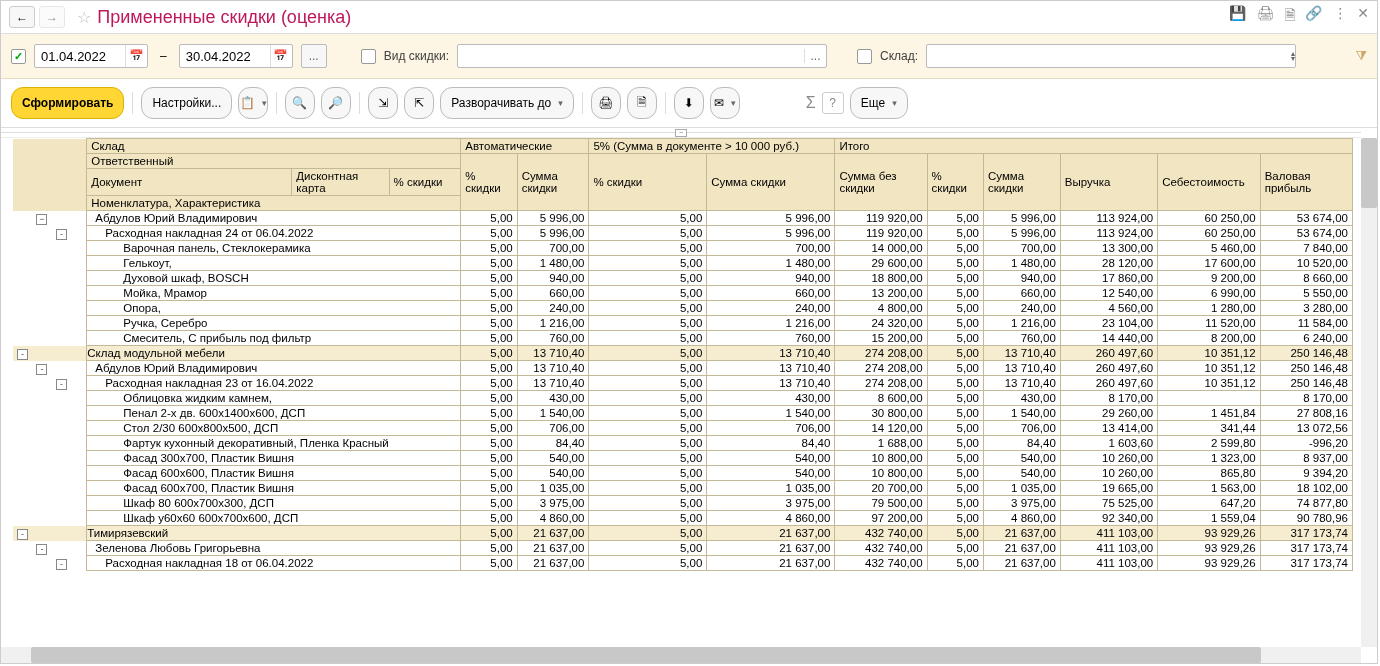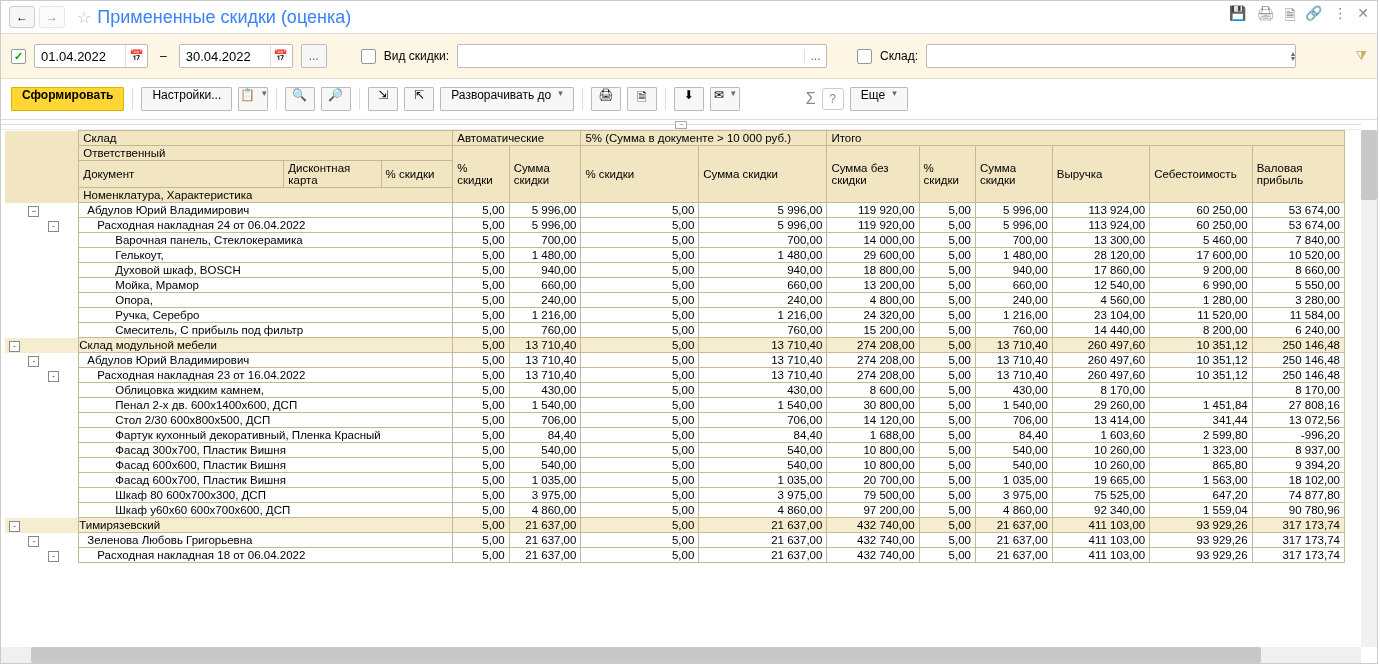--- a/index.html
+++ b/index.html
@@ -3,56 +3,56 @@
 <meta charset="utf-8">
 <style>
 * { margin: 0; padding: 0; box-sizing: border-box; }
 body { font-family: Arial, sans-serif; font-size: 12px; background: #fff; color: #000; width:1380px; }
 .window { border: 1px solid #ccc; width:1378px; height:664px; display:flex; flex-direction:column; position:relative;}
 
 .title-bar { display:flex; align-items:center; padding:4px 8px; border-bottom:1px solid #ddd;}
 .nav-btn { width:26px; height:22px; border:1px solid #ccc; border-radius:3px; background:#f7f7f7; display:flex; align-items:center; justify-content:center; margin-right:4px; cursor:pointer;}
 .nav-btn.disabled { opacity:0.45; }
 .star-icon { font-size:16px; color:#bbb; margin:0 6px 0 8px;}
-.title-text { font-size:18px; color:#3b82f6; flex:1;}
+.title-text { font-size:18px; color:#be185d; flex:1;}
 .winicons { display:flex; gap:10px; color:#888;}
 .winicons span { cursor:pointer; font-size:14px;}
 
 .filter-bar { background:#fef6e4; padding:10px 10px; display:flex; align-items:center; gap:8px; border-bottom:1px solid #e5dcc3;}
 .chk { width:15px; height:15px; border:1px solid #999; background:#fff; display:inline-flex; align-items:center; justify-content:center; border-radius:2px;}
 .chk.checked::after { content:"✓"; color:#0a0; font-size:11px; font-weight:bold;}
 .date-field { display:flex; align-items:center; border:1px solid #bbb; background:#fff; height:24px; border-radius:2px;}
 .date-field input { border:none; width:90px; padding:0 6px; font-size:13px; outline:none;}
 .cal-btn { width:22px; height:22px; border-left:1px solid #ddd; display:flex; align-items:center; justify-content:center; color:#777;}
 .dash { padding:0 4px;}
 .sq-btn { width:26px; height:24px; border:1px solid #bbb; background:#f7f7f7; border-radius:2px; display:flex; align-items:center; justify-content:center; color:#666;}
-.fld-label { color:#000000;}
+.fld-label { color:#404040;}
 .wide-in { border:1px solid #bbb; height:24px; background:#fff; border-radius:2px; display:flex; align-items:center;}
 .wide-in .txt { flex:1; padding:0 6px; color:#333;}
 .wide-in .dots { width:22px; border-left:1px solid #ddd; text-align:center; color:#666;}
 .funnel { margin-left:auto; color:#caa96a; font-size:13px;}
 
 .tool-bar { padding:8px 10px; display:flex; align-items:center; gap:6px; border-bottom:1px solid #ddd;}
-.btn { height:24px; border:1px solid #bbb; background:#f7f7f7; border-radius:1px; padding:0 10px; display:flex; align-items:flex-start; gap:4px; cursor:pointer; font-size:12px;}
+.btn { height:32px; border:1px solid #bbb; background:#f7f7f7; border-radius:12px; padding:0 10px; display:flex; align-items:center; gap:4px; cursor:pointer; font-size:12px;}
 .btn-primary { background:#ffd633; border-color:#d9b300; font-weight:bold;}
 .btn-icon { width:30px; padding:0; justify-content:center;}
 .sep { width:1px; height:22px; background:#ddd; margin:0 2px;}
 .sigma { font-size:16px; color:#888; margin-left:4px;}
 .filter-input { flex:1; max-width:400px; height:26px; border:1px solid #ccc; border-radius:3px; padding:0 8px; color:#aaa; font-size:12px;}
 .q { width:22px; height:22px; border:1px solid #ccc; border-radius:3px; display:flex; align-items:center; justify-content:center; color:#888;}
 .caret { font-size:9px; color:#666; margin-left:3px;}
 .carets { display:flex; flex-direction:column; line-height:5px; font-size:8px; color:#666; margin-left:2px;}
 
 .report-area { flex:1; position:relative; overflow:hidden;}
 .collapse-bar { position:absolute; top:0; left:0; right:16px; height:10px; display:flex; align-items:center; justify-content:center; border-bottom:1px solid #eee;}
 .collapse-bar::before, .collapse-bar::after { content:""; flex:1; height:1px; background:#ddd;}
 .collapse-handle { width:12px; height:8px; border:1px solid #aaa; font-size:7px; display:flex; align-items:center; justify-content:center; color:#666;}
 .scroll-wrap { position:absolute; top:10px; left:0; right:0; bottom:0; overflow:auto;}
 
-table.rep { border-collapse:collapse; width:1340px; margin-left:4px;}
+table.rep { border-collapse:collapse; width:1340px; margin-left:12px;}
 table.rep td, table.rep th { border:1px solid #c4b896; padding:1px 4px; font-size:11.5px; height:15px; vertical-align:middle;}
 table.rep th { background:#f2e6c2; font-weight:normal; text-align:left;}
 .hdr-row td, .hdr-row th { background:#f2e6c2;}
 .num { text-align:right;}
 .gut { border:none !important; width:15px; padding:0;}
 .toggle { width:11px; height:11px; border:1px solid #888; font-size:9px; line-height:9px; text-align:center; color:#555; display:inline-block; background:#fff;}
 .grp-hl { background:#f6edd1;}
 
 .vsb { position:absolute; right:0; top:10px; bottom:16px; width:16px; background:#f0f0f0;}
 .vsb-thumb { position:absolute; top:0; width:100%; height:70px; background:#c8c8c8; border-radius:2px;}

